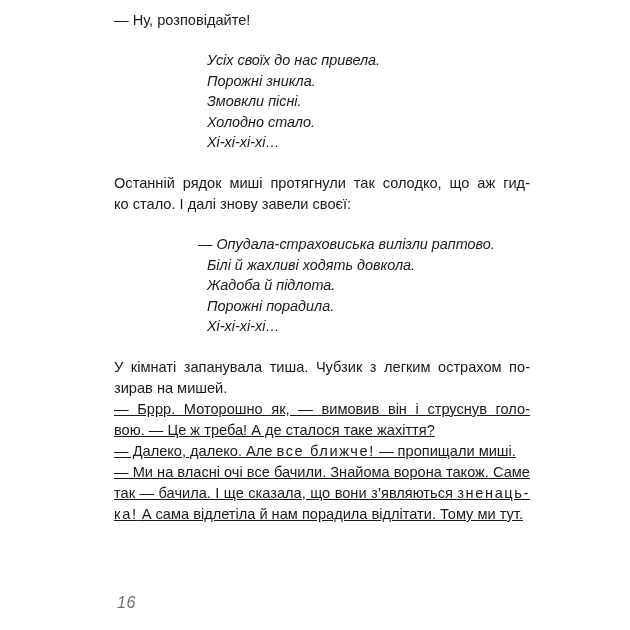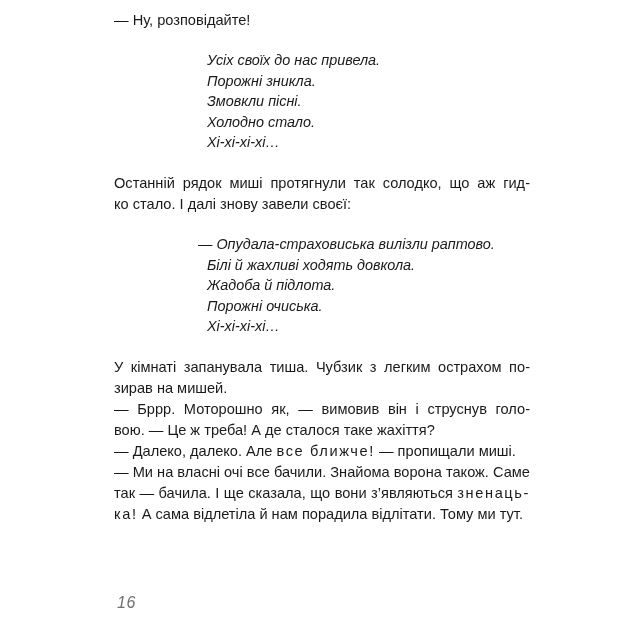--- a/index.html
+++ b/index.html
@@ -38,20 +38,21 @@
     text-justify: inter-word;
     margin: 0;
     color: #1a1a1a;
     hyphens: manual;
   }
   .para.indent {
     text-indent: 9px;
   }
   .para.dialogue {
     text-indent: 9px;
+    text-decoration: underline;
   }
 
   
   .jline {
     display: block;
     text-align: justify;
     text-align-last: justify;
     white-space: nowrap;
   }
   .jline.final {
@@ -123,21 +124,21 @@
       <span class="jline">Останній рядок миші протягнули так солодко, що аж гид-</span>
       <span class="jline final">ко стало. І далі знову завели своєї:</span>
     </p>
 
     <div class="sp-before-verse"></div>
 
     <div class="verse">
       <span class="vline first">— Опудала-страховиська вилізли раптово.</span>
       <span class="vline">Білі й жахливі ходять довкола.</span>
       <span class="vline">Жадоба й підлота.</span>
-      <span class="vline">Порожні очиська.</span>
+      <span class="vline">Порожні порадила.</span>
       <span class="vline">Хі-хі-хі-хі…</span>
     </div>
 
     <div class="sp-after-verse"></div>
 
     <p class="para indent">
       <span class="jline">У кімнаті запанувала тиша. Чубзик з легким острахом по-</span>
       <span class="jline final">зирав на мишей.</span>
     </p>
 

